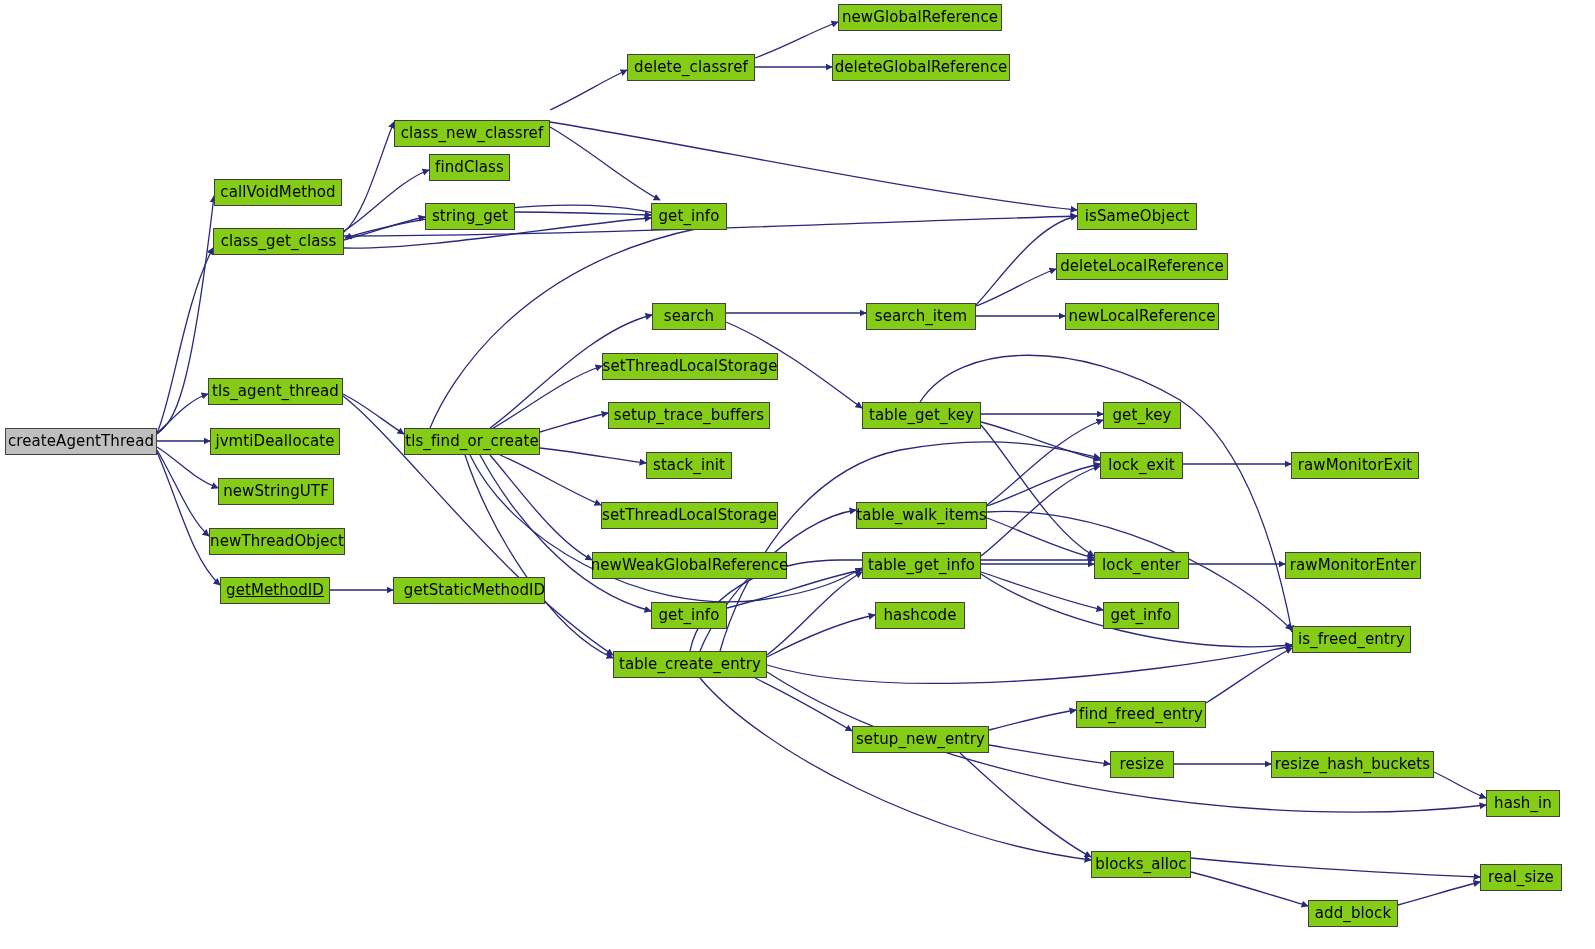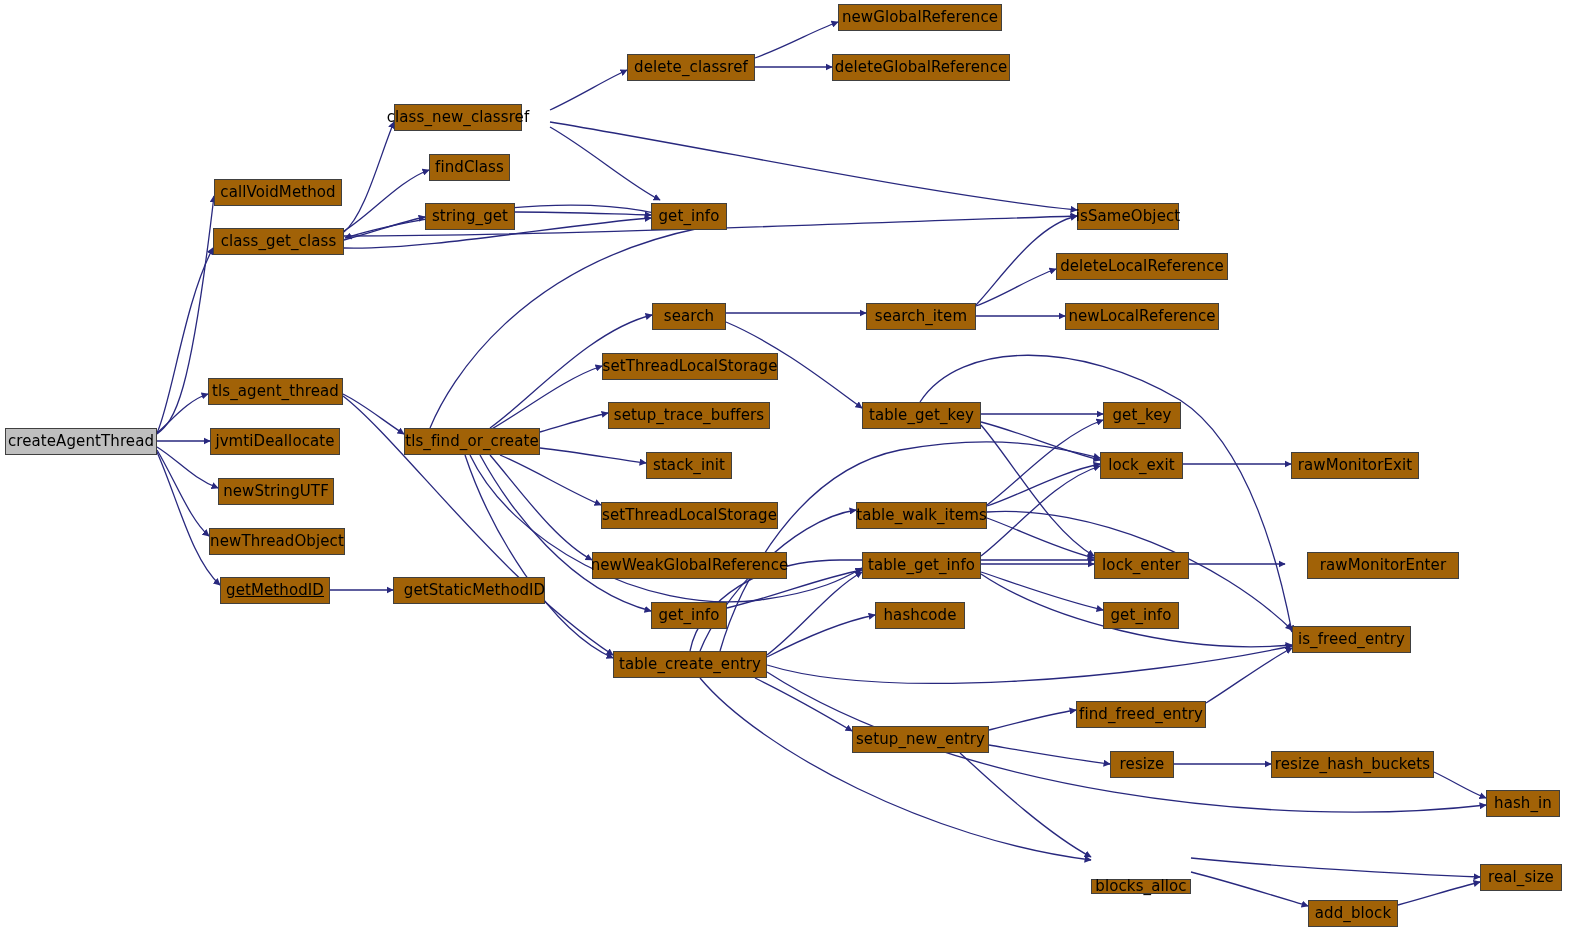--- a/index.html
+++ b/index.html
@@ -28,21 +28,21 @@
     top: 0;
     width: 1595px;
     height: 949px;
   }
   .node {
     position: absolute;
     box-sizing: border-box;
     display: flex;
     align-items: center;
     justify-content: center;
-    background: #a16207;
+    background: #84cc16;
     border: 1px solid #404040;
     color: #000000;
     font-size: 15px;
     line-height: 1;
     white-space: nowrap;
     letter-spacing: 0.1px;
   }
   .node.highlight {
     background: #bfbfbf;
     border: 1px solid #404040;
@@ -153,21 +153,21 @@
       </div>
       <div class="node" style="left: 218px; top: 478px; width: 116px; height: 27px;">
         <span class="node-label">newStringUTF</span>
       </div>
       <div class="node" style="left: 209px; top: 528px; width: 136px; height: 27px;">
         <span class="node-label">newThreadObject</span>
       </div>
       <div class="node" style="left: 220px; top: 577px; width: 110px; height: 27px; text-decoration: underline;">
         <span class="node-label">getMethodID</span>
       </div>
-      <div class="node" style="left: 394px; top: 104px; width: 128px; height: 27px;">
+      <div class="node" style="left: 394px; top: 120px; width: 156px; height: 27px;">
         <span class="node-label">class_new_classref</span>
       </div>
       <div class="node" style="left: 429px; top: 154px; width: 81px; height: 27px;">
         <span class="node-label">findClass</span>
       </div>
       <div class="node" style="left: 425px; top: 203px; width: 90px; height: 27px;">
         <span class="node-label">string_get</span>
       </div>
       <div class="node" style="left: 404px; top: 428px; width: 136px; height: 27px;">
         <span class="node-label">tls_find_or_create</span>
@@ -222,24 +222,24 @@
       </div>
       <div class="node" style="left: 862px; top: 552px; width: 119px; height: 27px;">
         <span class="node-label">table_get_info</span>
       </div>
       <div class="node" style="left: 875px; top: 602px; width: 90px; height: 27px;">
         <span class="node-label">hashcode</span>
       </div>
       <div class="node" style="left: 852px; top: 726px; width: 137px; height: 27px;">
         <span class="node-label">setup_new_entry</span>
       </div>
-      <div class="node" style="left: 1091px; top: 851px; width: 100px; height: 15px; margin-top: 28px;">
+      <div class="node" style="left: 1091px; top: 851px; width: 100px; height: 27px;">
         <span class="node-label">blocks_alloc</span>
       </div>
-      <div class="node" style="left: 1077px; top: 203px; width: 102px; height: 27px;">
+      <div class="node" style="left: 1077px; top: 203px; width: 120px; height: 27px;">
         <span class="node-label">isSameObject</span>
       </div>
       <div class="node" style="left: 1056px; top: 253px; width: 172px; height: 27px;">
         <span class="node-label">deleteLocalReference</span>
       </div>
       <div class="node" style="left: 1065px; top: 303px; width: 154px; height: 27px;">
         <span class="node-label">newLocalReference</span>
       </div>
       <div class="node" style="left: 1103px; top: 402px; width: 78px; height: 27px;">
         <span class="node-label">get_key</span>
@@ -255,21 +255,21 @@
       </div>
       <div class="node" style="left: 1076px; top: 701px; width: 130px; height: 27px;">
         <span class="node-label">find_freed_entry</span>
       </div>
       <div class="node" style="left: 1110px; top: 751px; width: 64px; height: 27px;">
         <span class="node-label">resize</span>
       </div>
       <div class="node" style="left: 1291px; top: 452px; width: 128px; height: 27px;">
         <span class="node-label">rawMonitorExit</span>
       </div>
-      <div class="node" style="left: 1285px; top: 552px; width: 152px; height: 27px; margin-left: 22px;">
+      <div class="node" style="left: 1285px; top: 552px; width: 136px; height: 27px;">
         <span class="node-label">rawMonitorEnter</span>
       </div>
       <div class="node" style="left: 1292px; top: 626px; width: 119px; height: 27px;">
         <span class="node-label">is_freed_entry</span>
       </div>
       <div class="node" style="left: 1271px; top: 751px; width: 163px; height: 27px;">
         <span class="node-label">resize_hash_buckets</span>
       </div>
       <div class="node" style="left: 1308px; top: 900px; width: 90px; height: 27px;">
         <span class="node-label">add_block</span>

